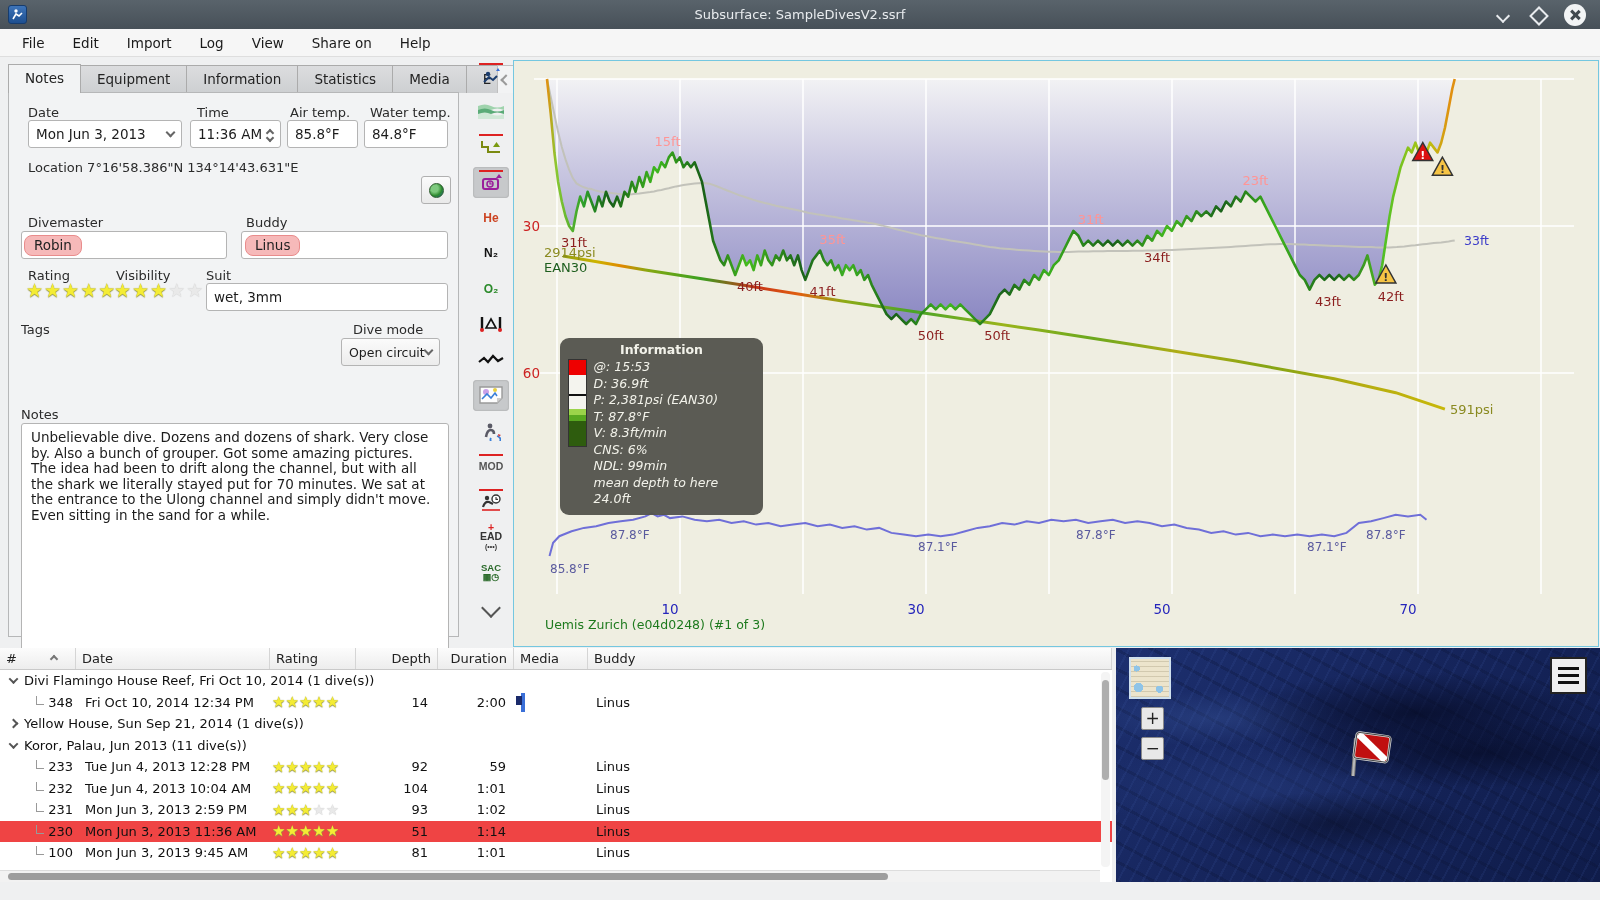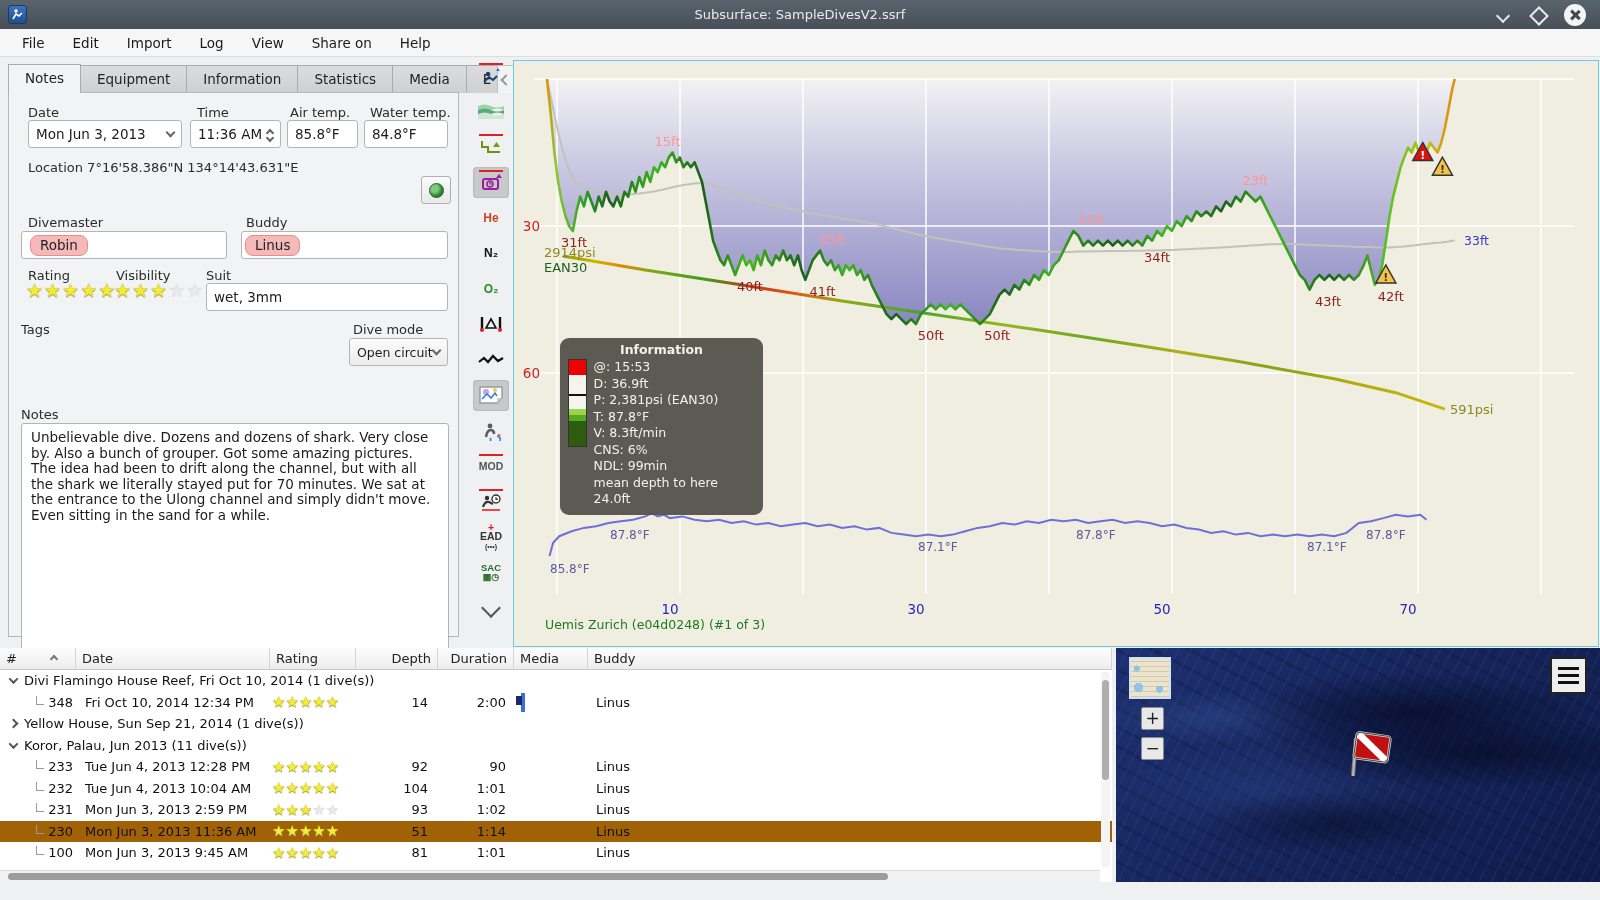--- a/index.html
+++ b/index.html
@@ -73,34 +73,34 @@
   .tbtn .redbar { position:absolute; top:3px; left:6px; right:6px; height:2px; background:#d22; }
   .tb-chevron { width:14px; height:14px; border-right:2.5px solid #555; border-bottom:2.5px solid #555;
                 transform:rotate(45deg); margin-top:8px; }
 
   
   .profile-panel { position:absolute; left:513px; top:60px; width:1086px; height:587px;
                    background:#efeee1; border:1px solid #74c7e0; }
   .infobox { position:absolute; left:46px; top:277px; width:203px; border-radius:9px;
              background:rgba(84,84,78,.96); color:#f2f2ea; padding:4px 8px 7px 8px; font-size:12.5px; }
   .infobox .ib-title { text-align:center; font-weight:bold; margin-bottom:2px; }
-  .ib-body { display:flex; gap:7px; }
+  .ib-body { display:flex; gap:7px;font-style:italic; }
   .ib-bar { width:19px; display:flex; flex-direction:column; border:1px solid #333; height:88px; }
   .ib-bar i { display:block; width:100%; }
   .ib-lines div { line-height:16.5px; }
 
   
   .divelist { position:absolute; left:0; top:648px; width:1112px; height:234px; background:#fff; }
   .dl-header { display:flex; height:22px; background:linear-gradient(#fcfcfc,#ededed);
                border-bottom:1px solid #c9c9c9; font-size:13px; color:#222; align-items:center; }
   .dl-header span { padding:0 6px; border-right:1px solid #d5d5d5; height:100%; display:flex; align-items:center; }
   .sort-up { width:6px; height:6px; border-left:2px solid #777; border-top:2px solid #777;
              transform:rotate(45deg); margin-left:34px; }
   .dl-row { display:flex; height:21.5px; align-items:center; font-size:13px; color:#111; }
-  .dl-row.selected { background:#a16207;justify-content:flex-end; }
+  .dl-row.selected { background:#ef4444;justify-content:flex-end; }
   .c-num { width:76px; display:flex; justify-content:flex-end; align-items:center; padding-right:3px; }
   .c-date { width:194px; padding-left:9px; }
   .c-rating { width:86px; padding-left:2px; }
   .c-rating span { font-size:15px; letter-spacing:0; }
   .c-depth { width:82px; text-align:right; padding-right:10px; }
   .c-dur { width:76px; text-align:right; padding-right:8px; }
   .c-media { width:74px; padding-left:7px; }
   .c-buddy { flex:1; padding-left:8px; }
   .exp { width:7px; height:7px; display:inline-block; margin:0 7px 0 10px; }
   .exp.open { border-right:2px solid #555; border-bottom:2px solid #555; transform:rotate(45deg) translate(-1px,-1px); }
@@ -208,39 +208,39 @@
     <span>84.8°F</span>
   </div>
 
   <span class="flabel" style="left:19px; top:67px;">Location 7°16'58.386"N 134°14'43.631"E</span>
   <div class="globe-btn" style="left:412px; top:83px;">
     <i class="globe"></i>
   </div>
 
   <span class="flabel" style="left:19px; top:122px;">Divemaster</span>
   <span class="flabel" style="left:237px; top:122px;">Buddy</span>
-  <div class="fld" style="left:12px; top:138px; width:206px; padding-left:8px;">
+  <div class="fld" style="left:12px; top:138px; width:206px; padding-left:2px;">
     <span class="chip">Robin</span>
   </div>
   <div class="fld" style="left:232px; top:138px; width:207px; padding-left:3px;">
     <span class="chip">Linus</span>
   </div>
 
   <span class="flabel" style="left:19px; top:175px;">Rating</span>
   <span class="flabel" style="left:107px; top:175px;">Visibility</span>
   <span class="flabel" style="left:197px; top:175px;">Suit</span>
   <div class="stars" style="position:absolute; left:17px; top:186px;" id="rating-stars"><span class="star-on">★</span><span class="star-on">★</span><span class="star-on">★</span><span class="star-on">★</span><span class="star-on">★</span></div>
   <div class="stars" style="position:absolute; left:105px; top:186px;" id="visibility-stars"><span class="star-on">★</span><span class="star-on">★</span><span class="star-on">★</span><span class="star-off">★</span><span class="star-off">★</span></div>
   <div class="fld" style="left:197px; top:190px; width:242px;">
     <span>wet, 3mm</span>
   </div>
 
   <span class="flabel" style="left:12px; top:229px;">Tags</span>
   <span class="flabel" style="left:344px; top:229px;">Dive mode</span>
-  <div class="fld" style="left:340px; top:245px; width:99px; background:linear-gradient(#fbfbfb,#ececec);">
+  <div class="fld" style="left:332px; top:245px; width:99px; background:linear-gradient(#fbfbfb,#ececec);">
     <span style="font-size:12.5px;">Open circuit</span>
     <i class="chev-down"></i>
   </div>
 
   <span class="flabel" style="left:12px; top:314px;">Notes</span>
   <div class="notes-box">Unbelievable dive. Dozens and dozens of shark. Very close by. Also a bunch of grouper. Got some amazing pictures.
 The idea had been to drift along the channel, but with all the shark we literally stayed put for 70 minutes. We sat at the entrance to the Ulong channel and simply didn't move. Even sitting in the sand for a while.</div>
 </div>
 
 <div class="side-toolbar">
@@ -502,21 +502,21 @@
         <span>Koror, Palau, Jun 2013 (11 dive(s))</span>
       </div>
       <div class="dl-row">
         <span class="c-num">
           <i class="tree-elbow"></i>
           <span>233</span>
         </span>
         <span class="c-date">Tue Jun 4, 2013 12:28 PM</span>
         <span class="c-rating"><span class="star-on" style="font-size:15px;">★</span><span class="star-on" style="font-size:15px;">★</span><span class="star-on" style="font-size:15px;">★</span><span class="star-on" style="font-size:15px;">★</span><span class="star-on" style="font-size:15px;">★</span></span>
         <span class="c-depth">92</span>
-        <span class="c-dur">90</span>
+        <span class="c-dur">59</span>
         <span class="c-media"></span>
         <span class="c-buddy">Linus</span>
       </div>
       <div class="dl-row">
         <span class="c-num">
           <i class="tree-elbow"></i>
           <span>232</span>
         </span>
         <span class="c-date">Tue Jun 4, 2013 10:04 AM</span>
         <span class="c-rating"><span class="star-on" style="font-size:15px;">★</span><span class="star-on" style="font-size:15px;">★</span><span class="star-on" style="font-size:15px;">★</span><span class="star-on" style="font-size:15px;">★</span><span class="star-on" style="font-size:15px;">★</span></span>

